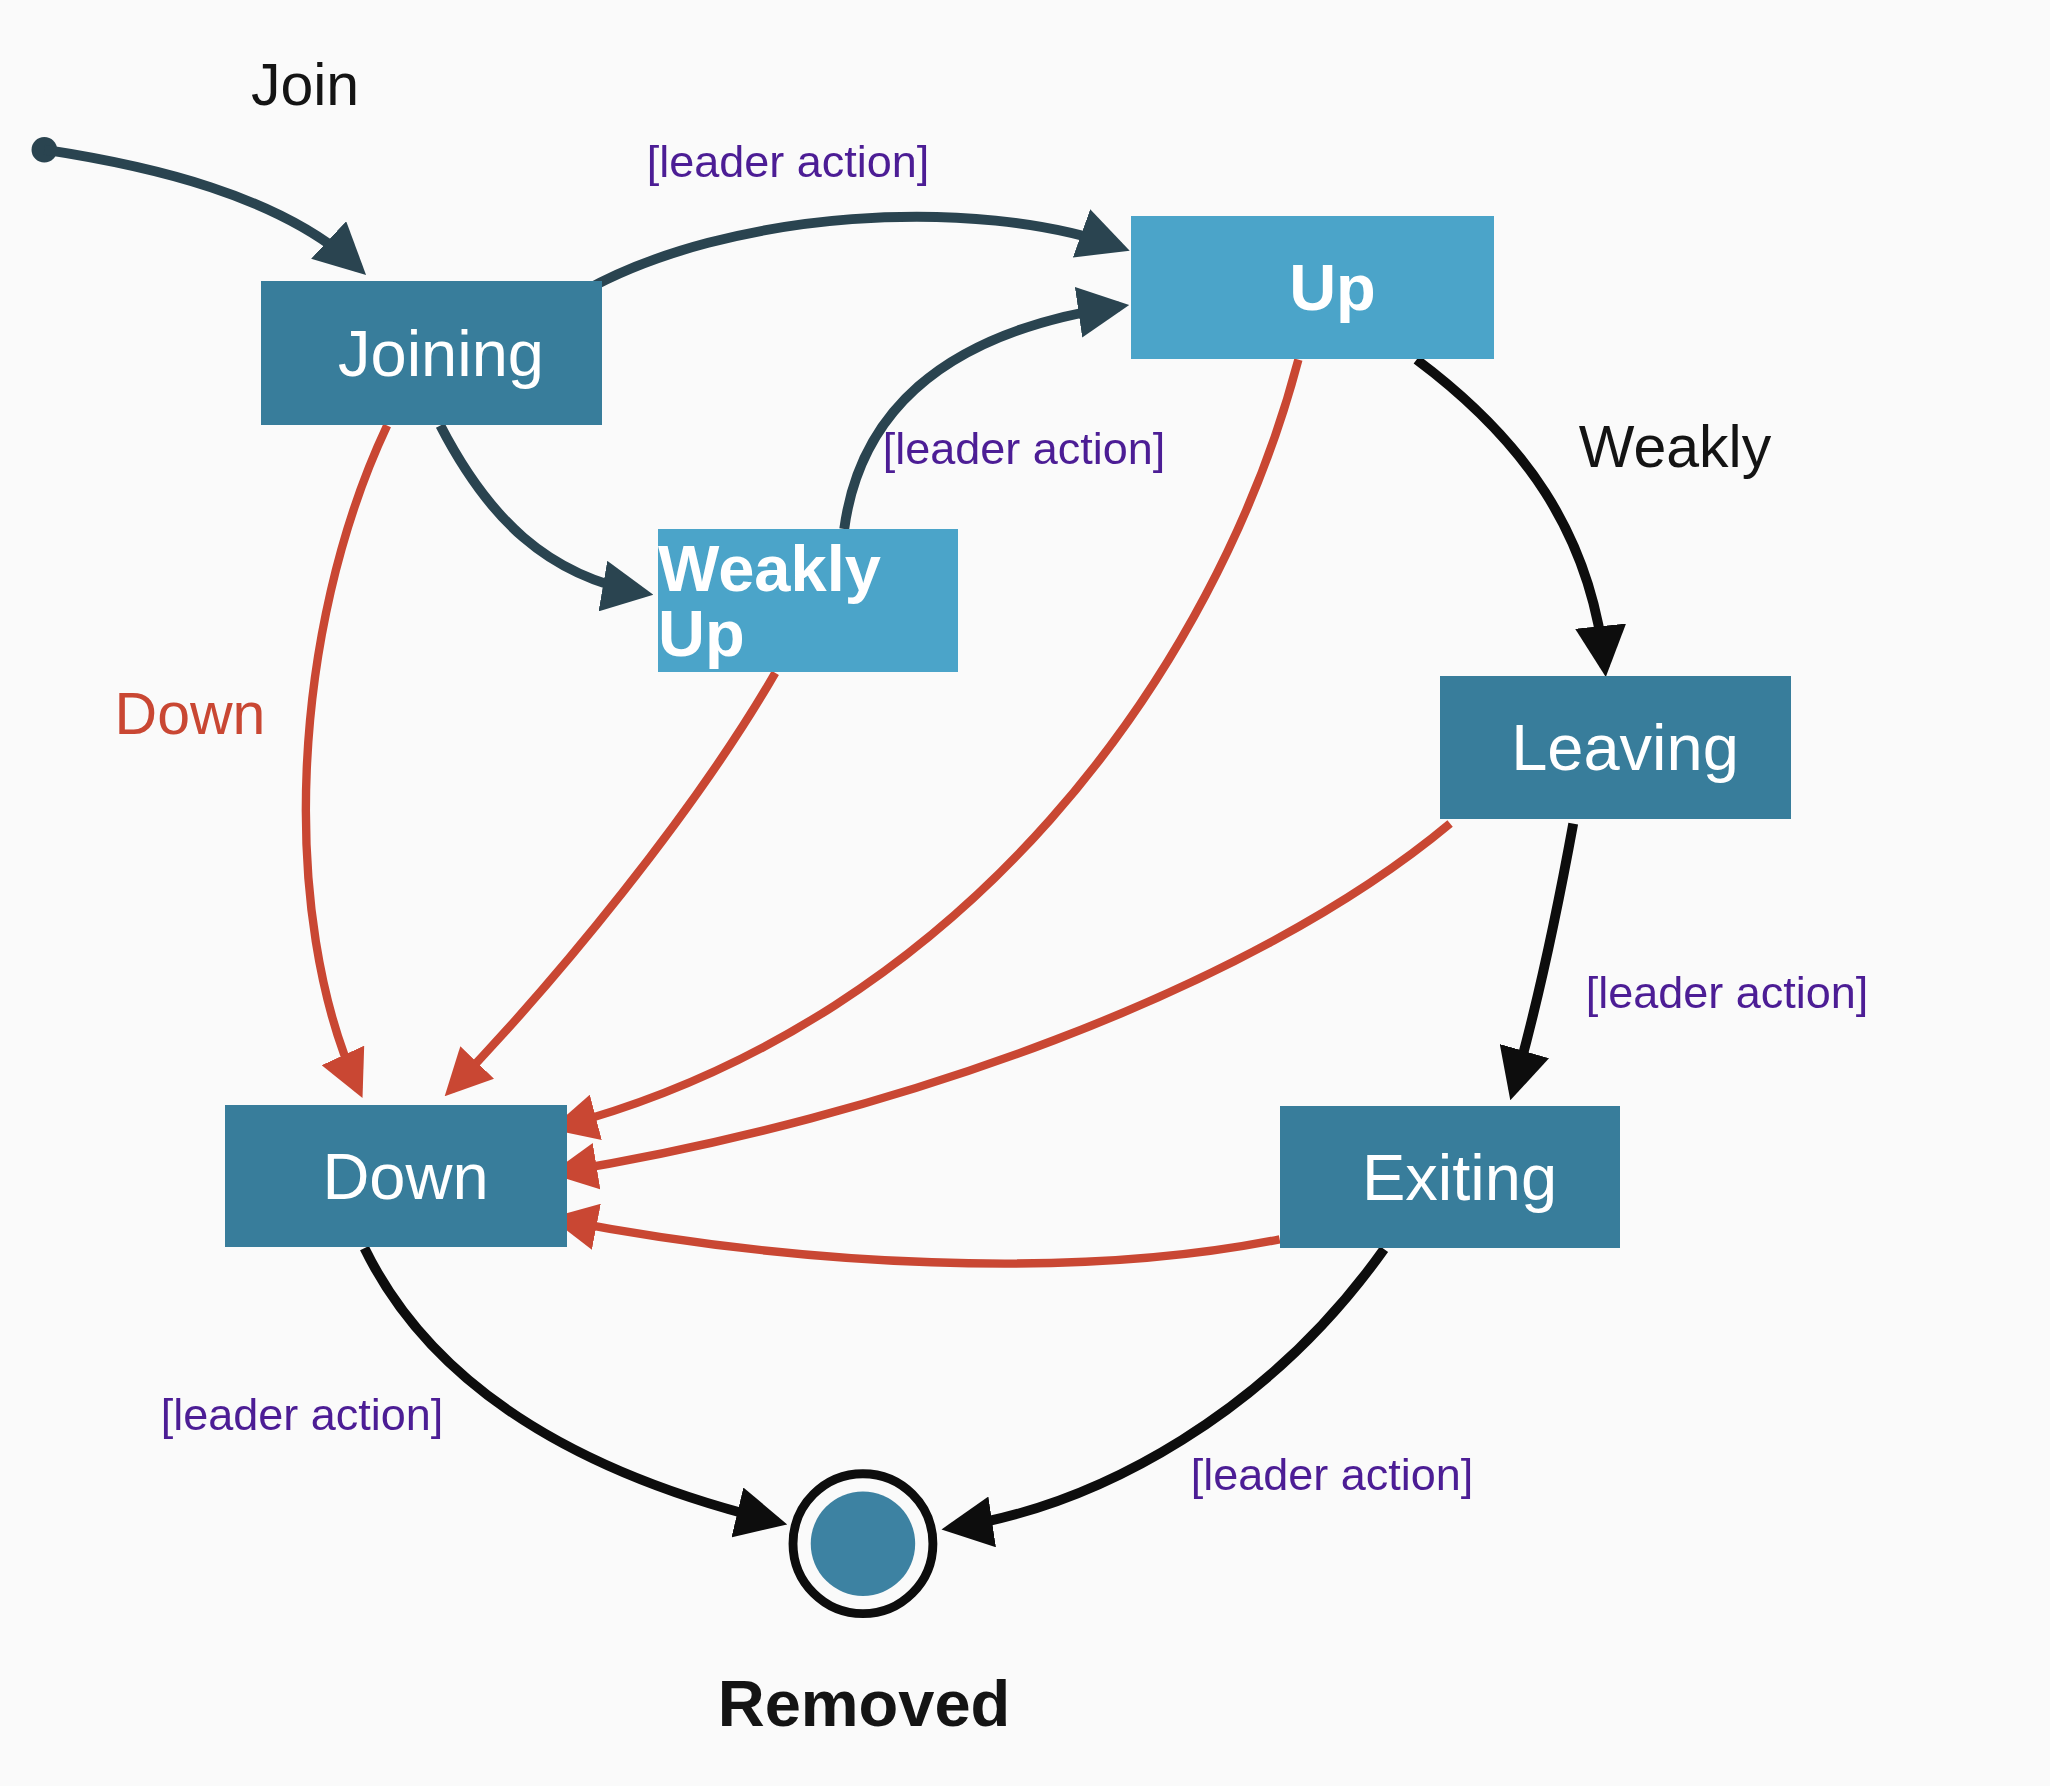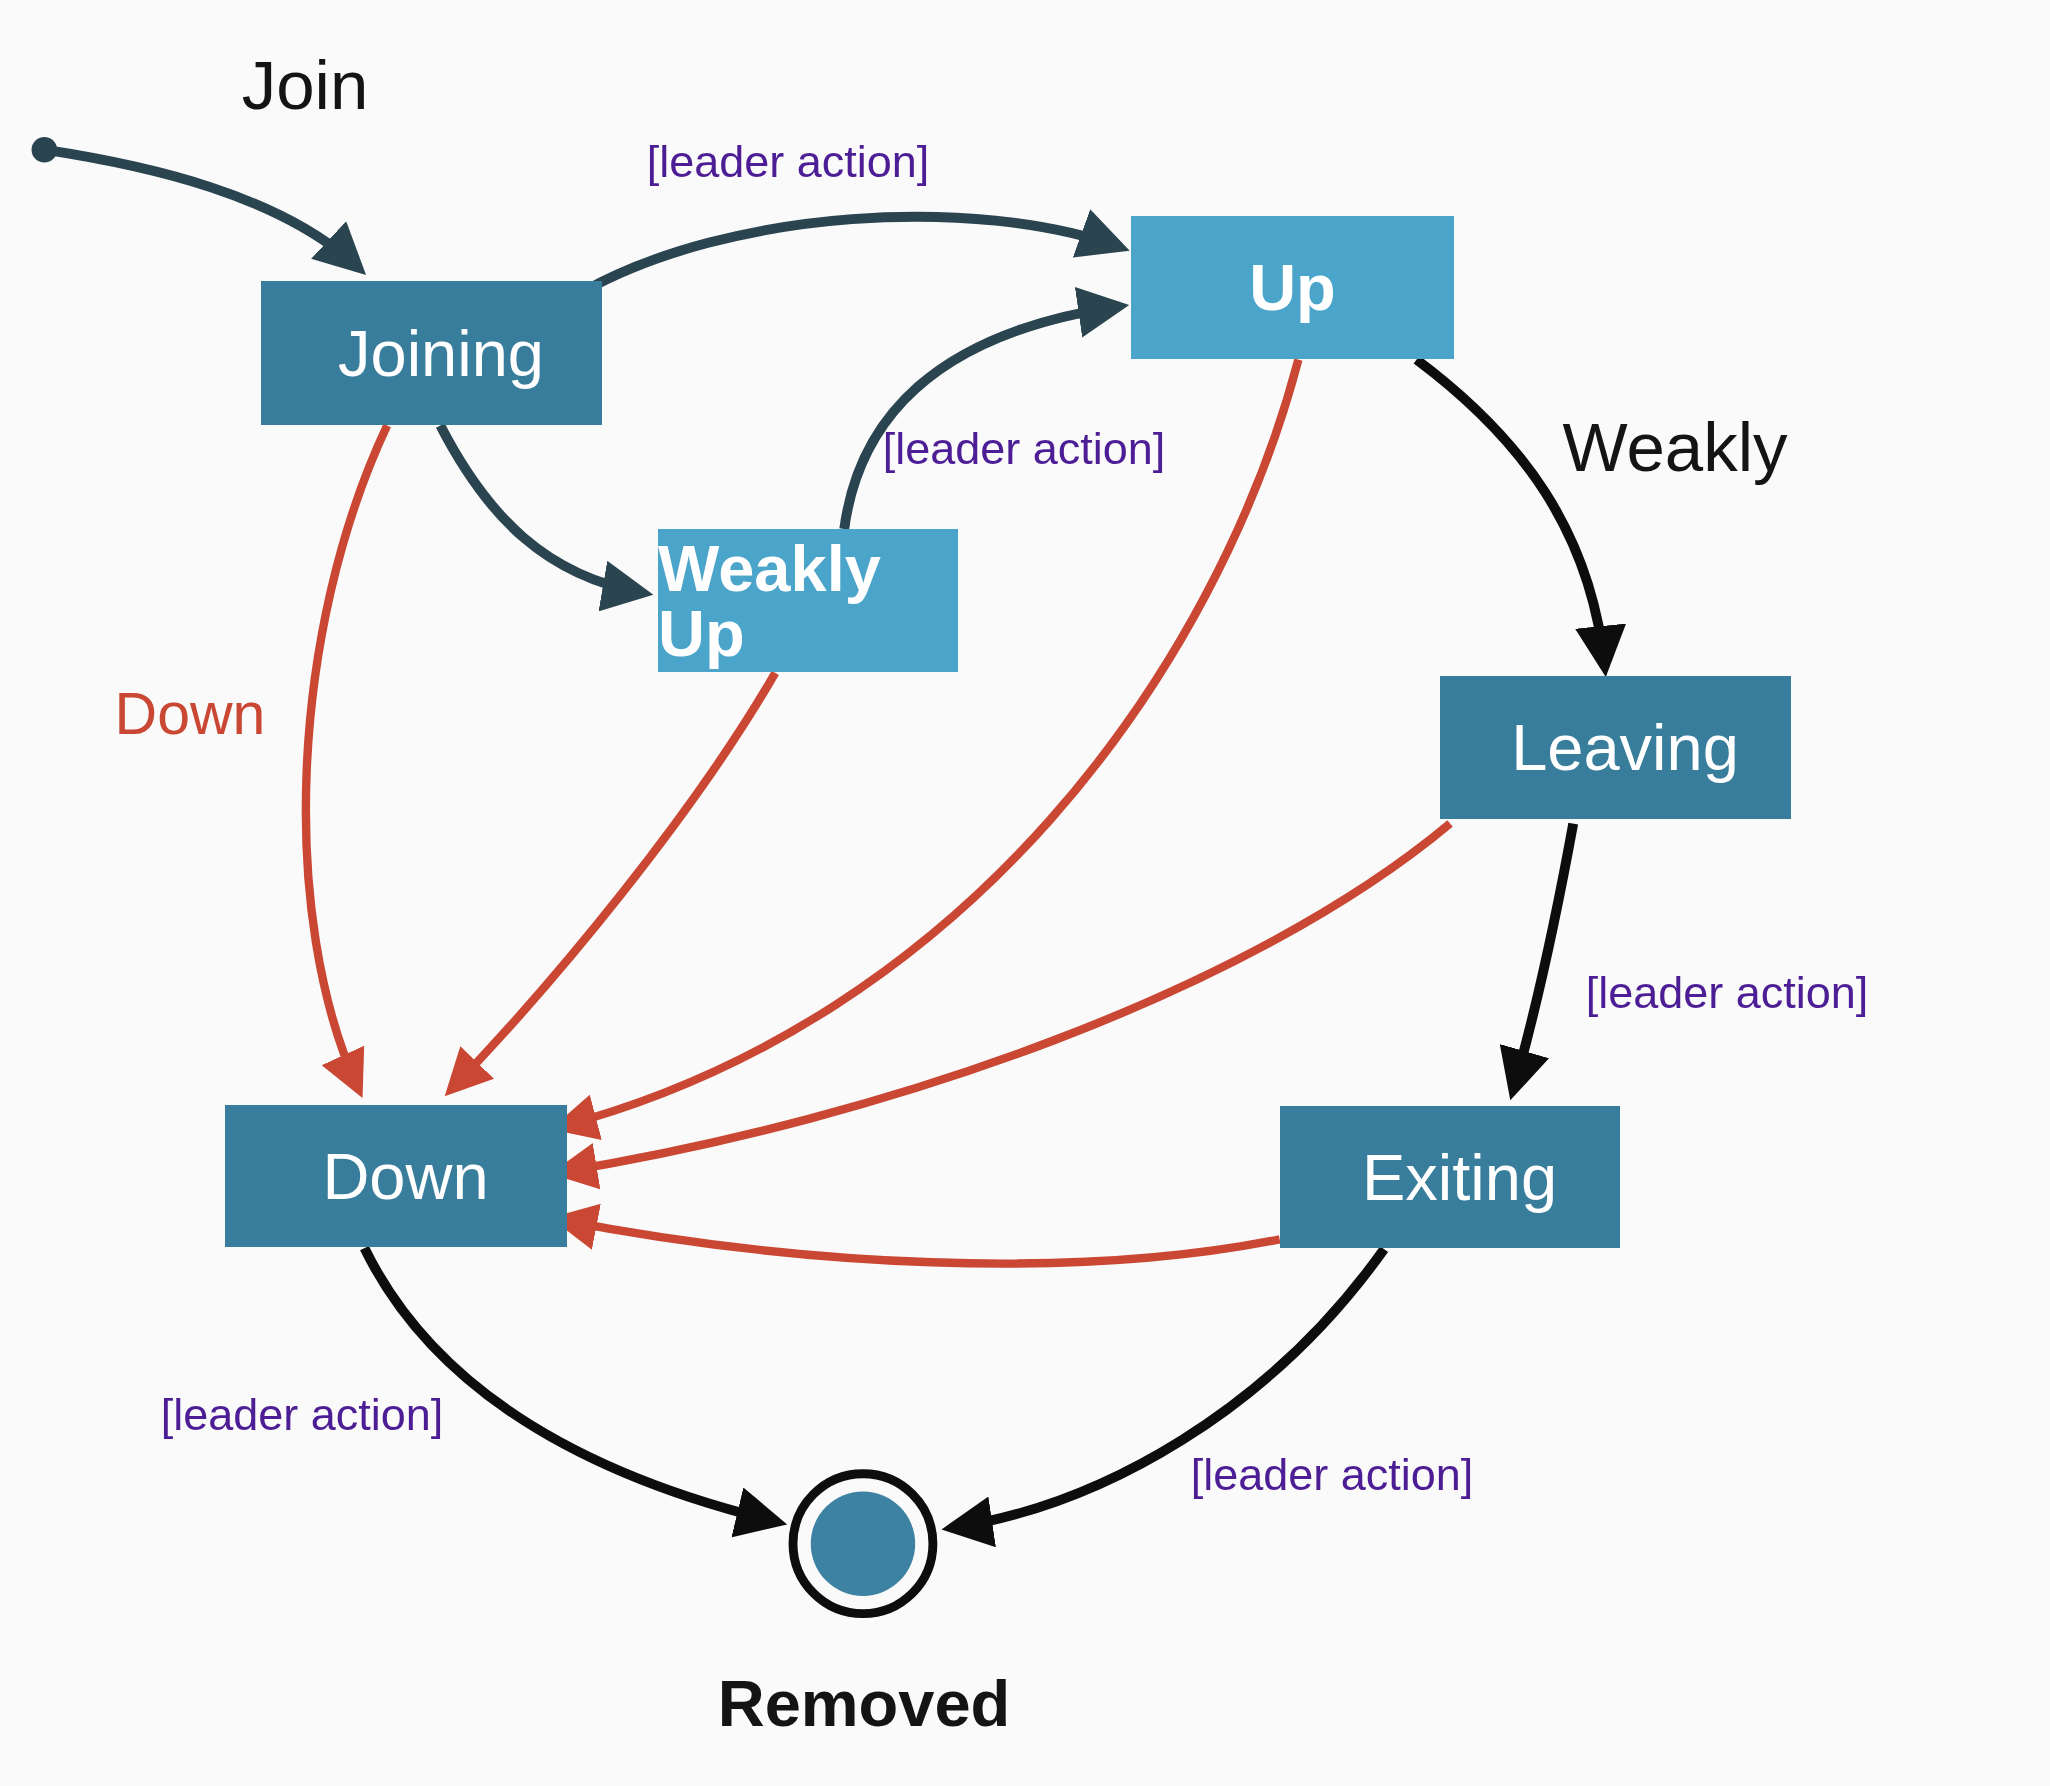--- a/index.html
+++ b/index.html
@@ -19,21 +19,21 @@
   .node{
     position:absolute;display:flex;align-items:center;justify-content:center;
     color:var(--text_light,#FFFFFF);font-size:65px;line-height:1;
   }
   .node.dark{background:var(--box_dark,#387D9B);font-weight:400;padding-left:19px;}
   .node.light{background:var(--box_light,#4BA4C9);font-weight:700;}
   .lbl{
     position:absolute;transform:translate(-50%,-50%);white-space:nowrap;
     color:var(--text_dark,#141414);line-height:1;
   }
-  .lbl.big{font-size:69px;font-weight:500;}
+  .lbl.big{font-size:59px;font-weight:500;}
   .lbl.guard{font-size:45px;font-weight:300;color:#4c1d95;}
   .lbl.red{font-size:59px;font-weight:400;color:var(--label_red,#C94733);}
   .lbl.final{font-size:65px;font-weight:700;margin-top:34px;}
 </style>
 </head>
 <body>
 
 <svg id="diagram-svg" viewBox="0 0 2082 1814">
   <defs>
     <marker id="ah-navy" viewBox="0 0 10 10" refX="8" refY="5" markerWidth="5.2" markerHeight="5.2" orient="auto-start-reverse">
@@ -67,21 +67,21 @@
 
   <g>
     <circle cx="876" cy="1567" r="71" fill="none" stroke="#0D0D0D" stroke-width="9"></circle>
     <circle cx="876" cy="1567" r="53" fill="#3D82A2"></circle>
   </g>
 </svg>
 
 <div class="node dark" style="left:261px;top:281px;width:322px;height:144px;">
     <span>Joining</span>
   </div>
-<div class="node light" style="left:1131px;top:216px;width:323px;height:143px;">
+<div class="node light" style="left:1131px;top:216px;width:323px;height:143px;padding-left:40px;">
     <span>Up</span>
   </div>
 <div class="node light" style="left:658px;top:529px;width:300px;height:143px;">
     <span>Weakly Up</span>
   </div>
 <div class="node dark" style="left:1440px;top:676px;width:332px;height:143px;">
     <span>Leaving</span>
   </div>
 <div class="node dark" style="left:225px;top:1105px;width:323px;height:142px;">
     <span>Down</span>

